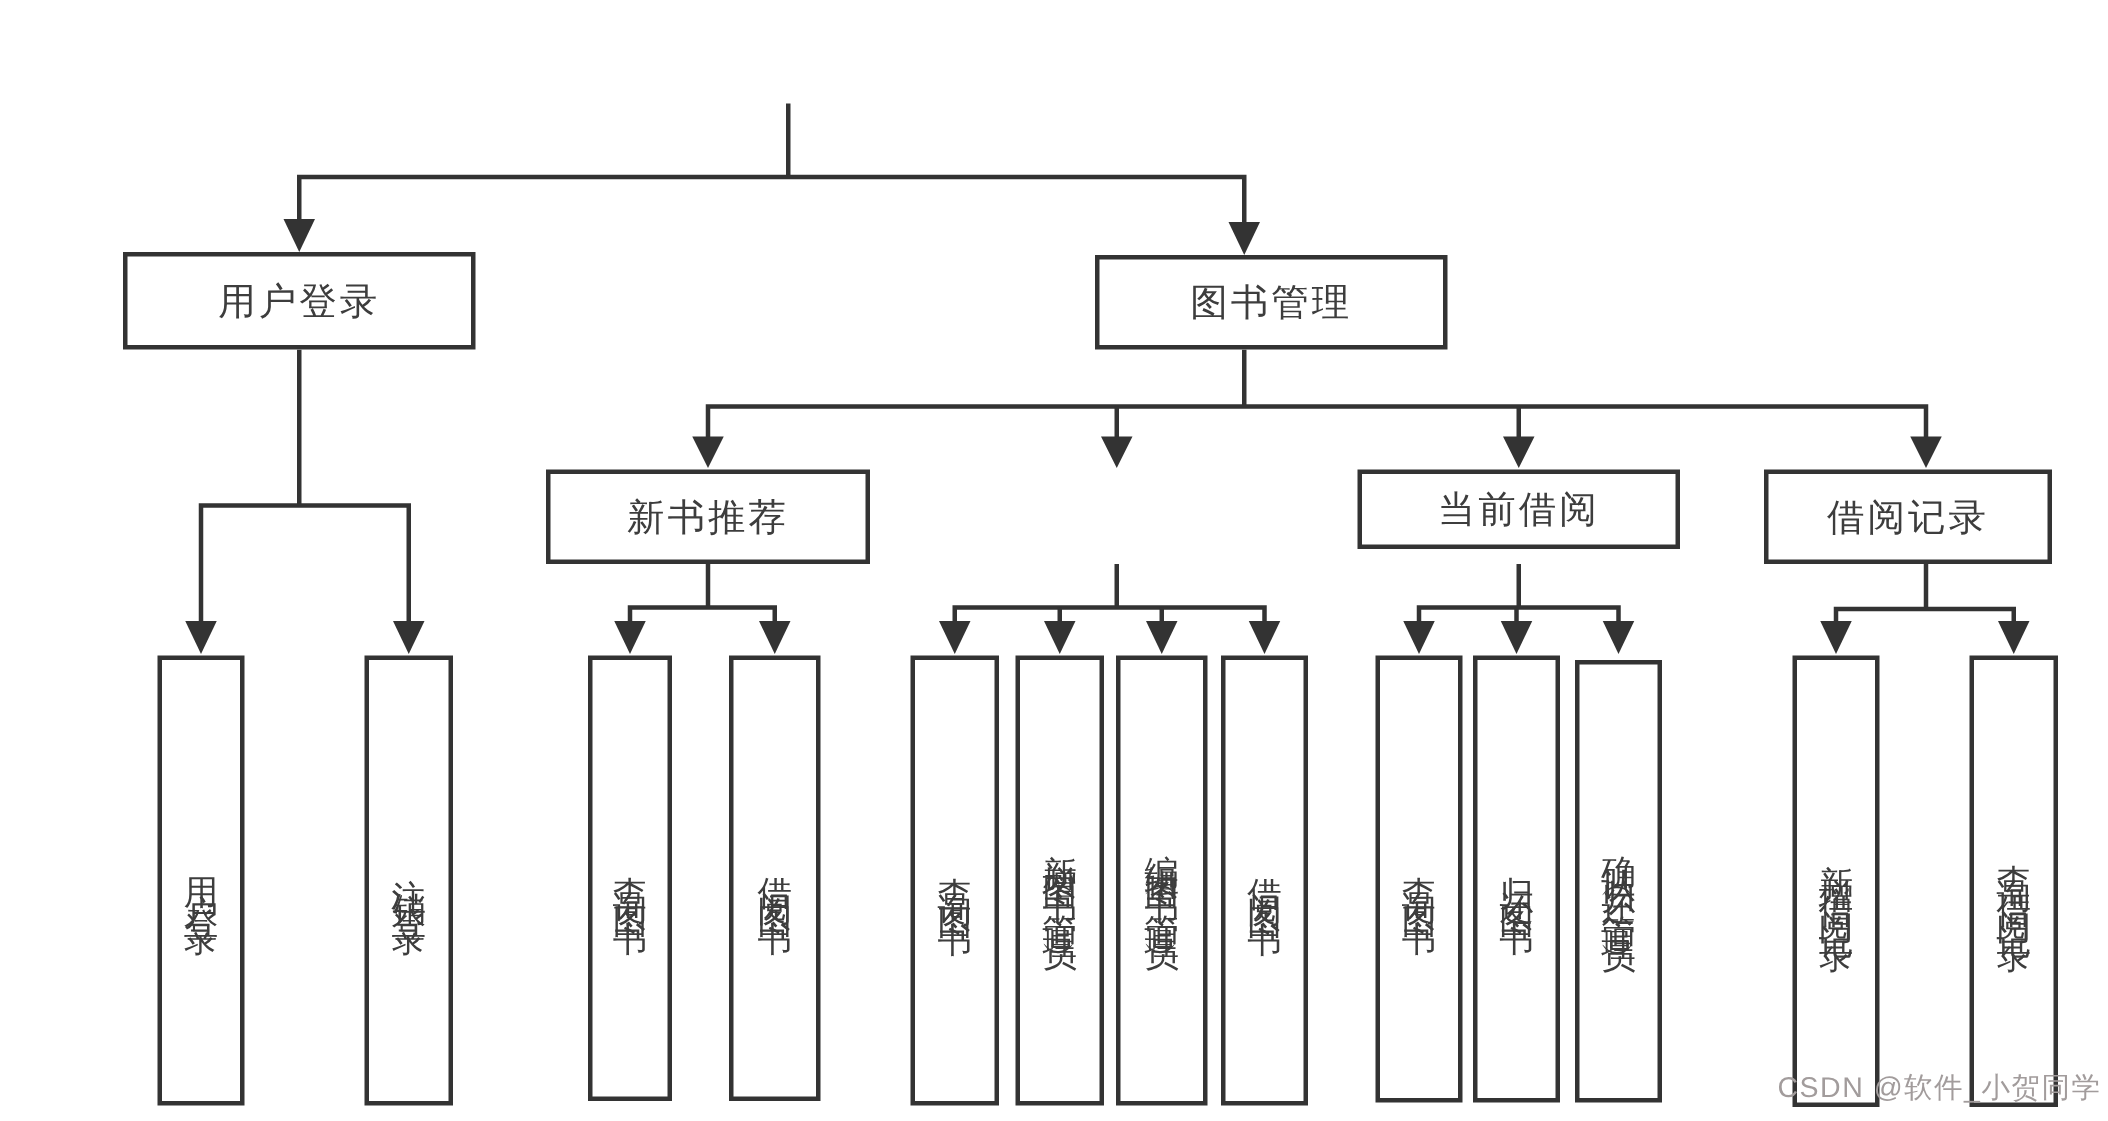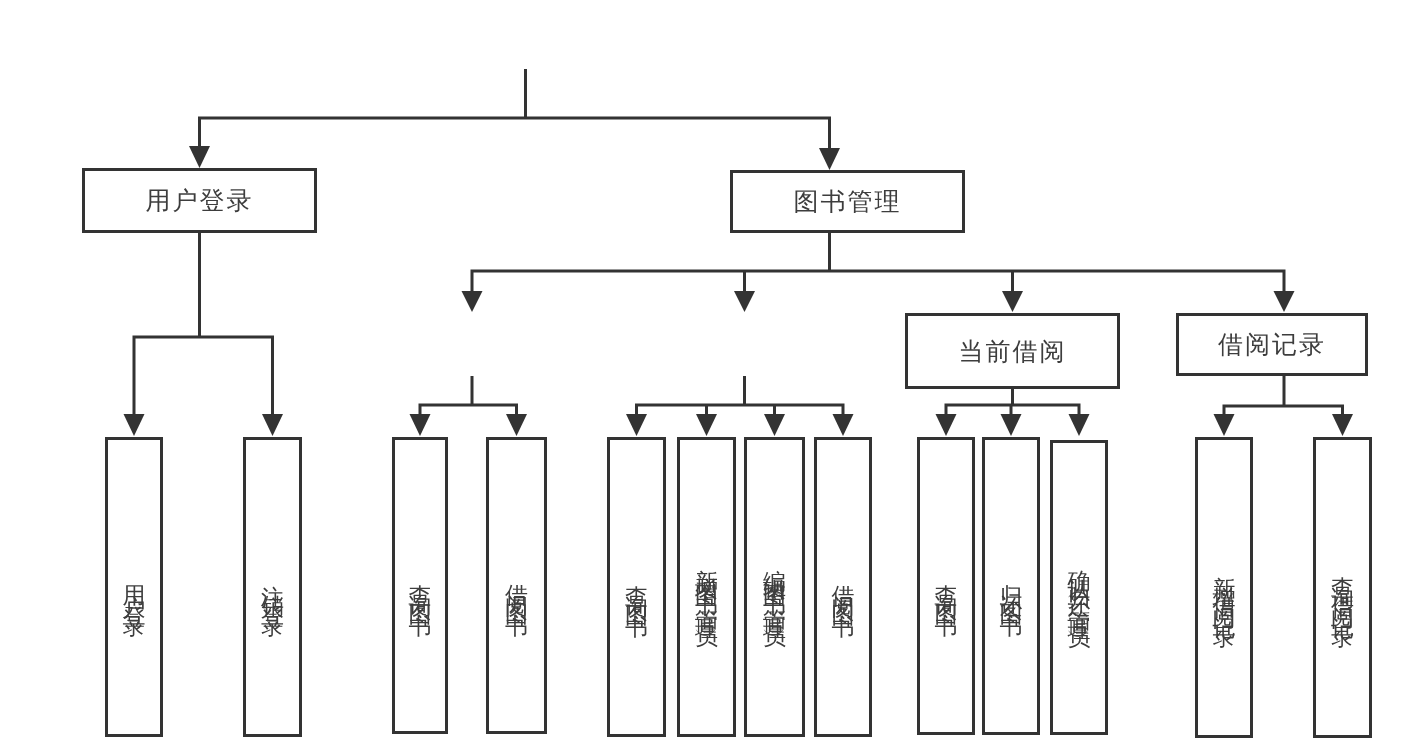--- a/index.html
+++ b/index.html
@@ -83,21 +83,24 @@
   </svg>
 
 
   <div class="node" style="left:82px; top:168px; width:235px; height:65px;">
     <span class="hlabel">用户登录</span>
   </div>
   <div class="node" style="left:712px; top:170px; width:235px; height:63px;margin-left:18px;">
     <span class="hlabel">图书管理</span>
   </div>
 
-  <div class="node" style="left:905px; top:313px; width:215px; height:76px;text-align:center;">
+  <div class="node" style="left:364px; top:313px; width:216px; height:63px;">
+    <span class="hlabel">新书推荐</span>
+  </div>
+  <div class="node" style="left:905px; top:313px; width:215px; height:53px;text-align:center;">
     <span class="hlabel">当前借阅</span>
   </div>
   <div class="node" style="left:1176px; top:313px; width:192px; height:63px;">
     <span class="hlabel">借阅记录</span>
   </div>
 
   <div class="node leaf-node" style="left:105px; top:437px; width:58px; height:300px;">
     <span class="vlabel">用户登录</span>
   </div>
   <div class="node leaf-node" style="left:243px; top:437px; width:59px; height:300px;">
@@ -134,14 +137,15 @@
     <span class="vlabel long">确认归还（管理员）</span>
   </div>
 
   <div class="node leaf-node" style="left:1195px; top:437px; width:58px; height:301px;">
     <span class="vlabel">新增借阅记录</span>
   </div>
   <div class="node leaf-node" style="left:1313px; top:437px; width:59px; height:301px;">
     <span class="vlabel">查询借阅记录</span>
   </div>
 
+  <div class="watermark">CSDN @软件_小贺同学</div>
 
 </div>
 
 </body></html>

